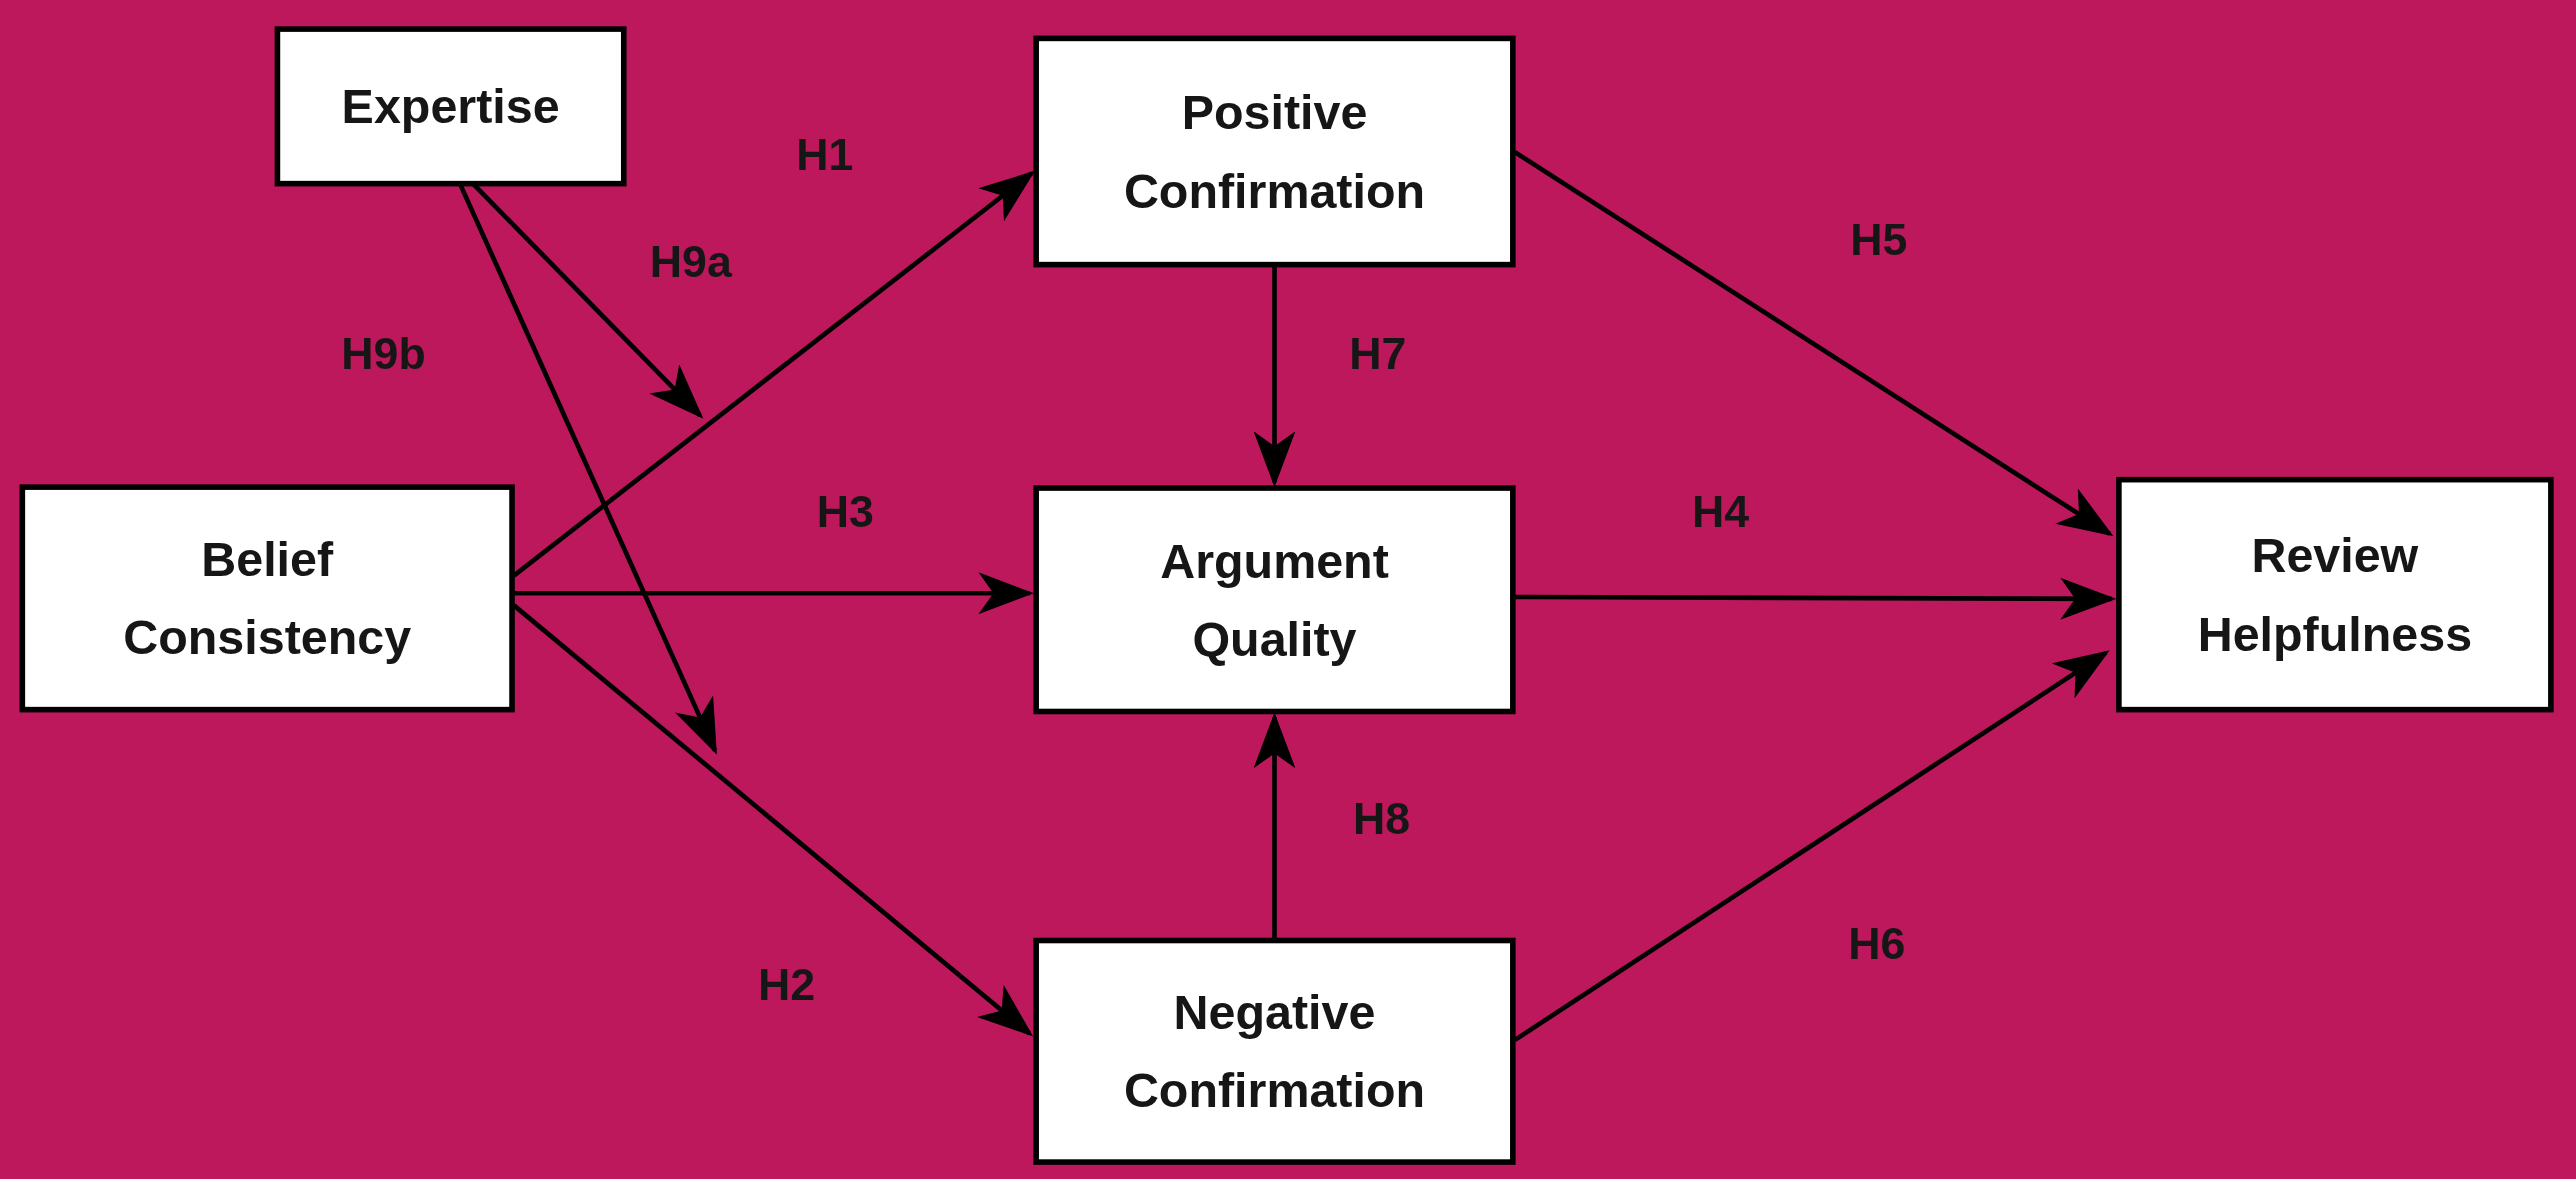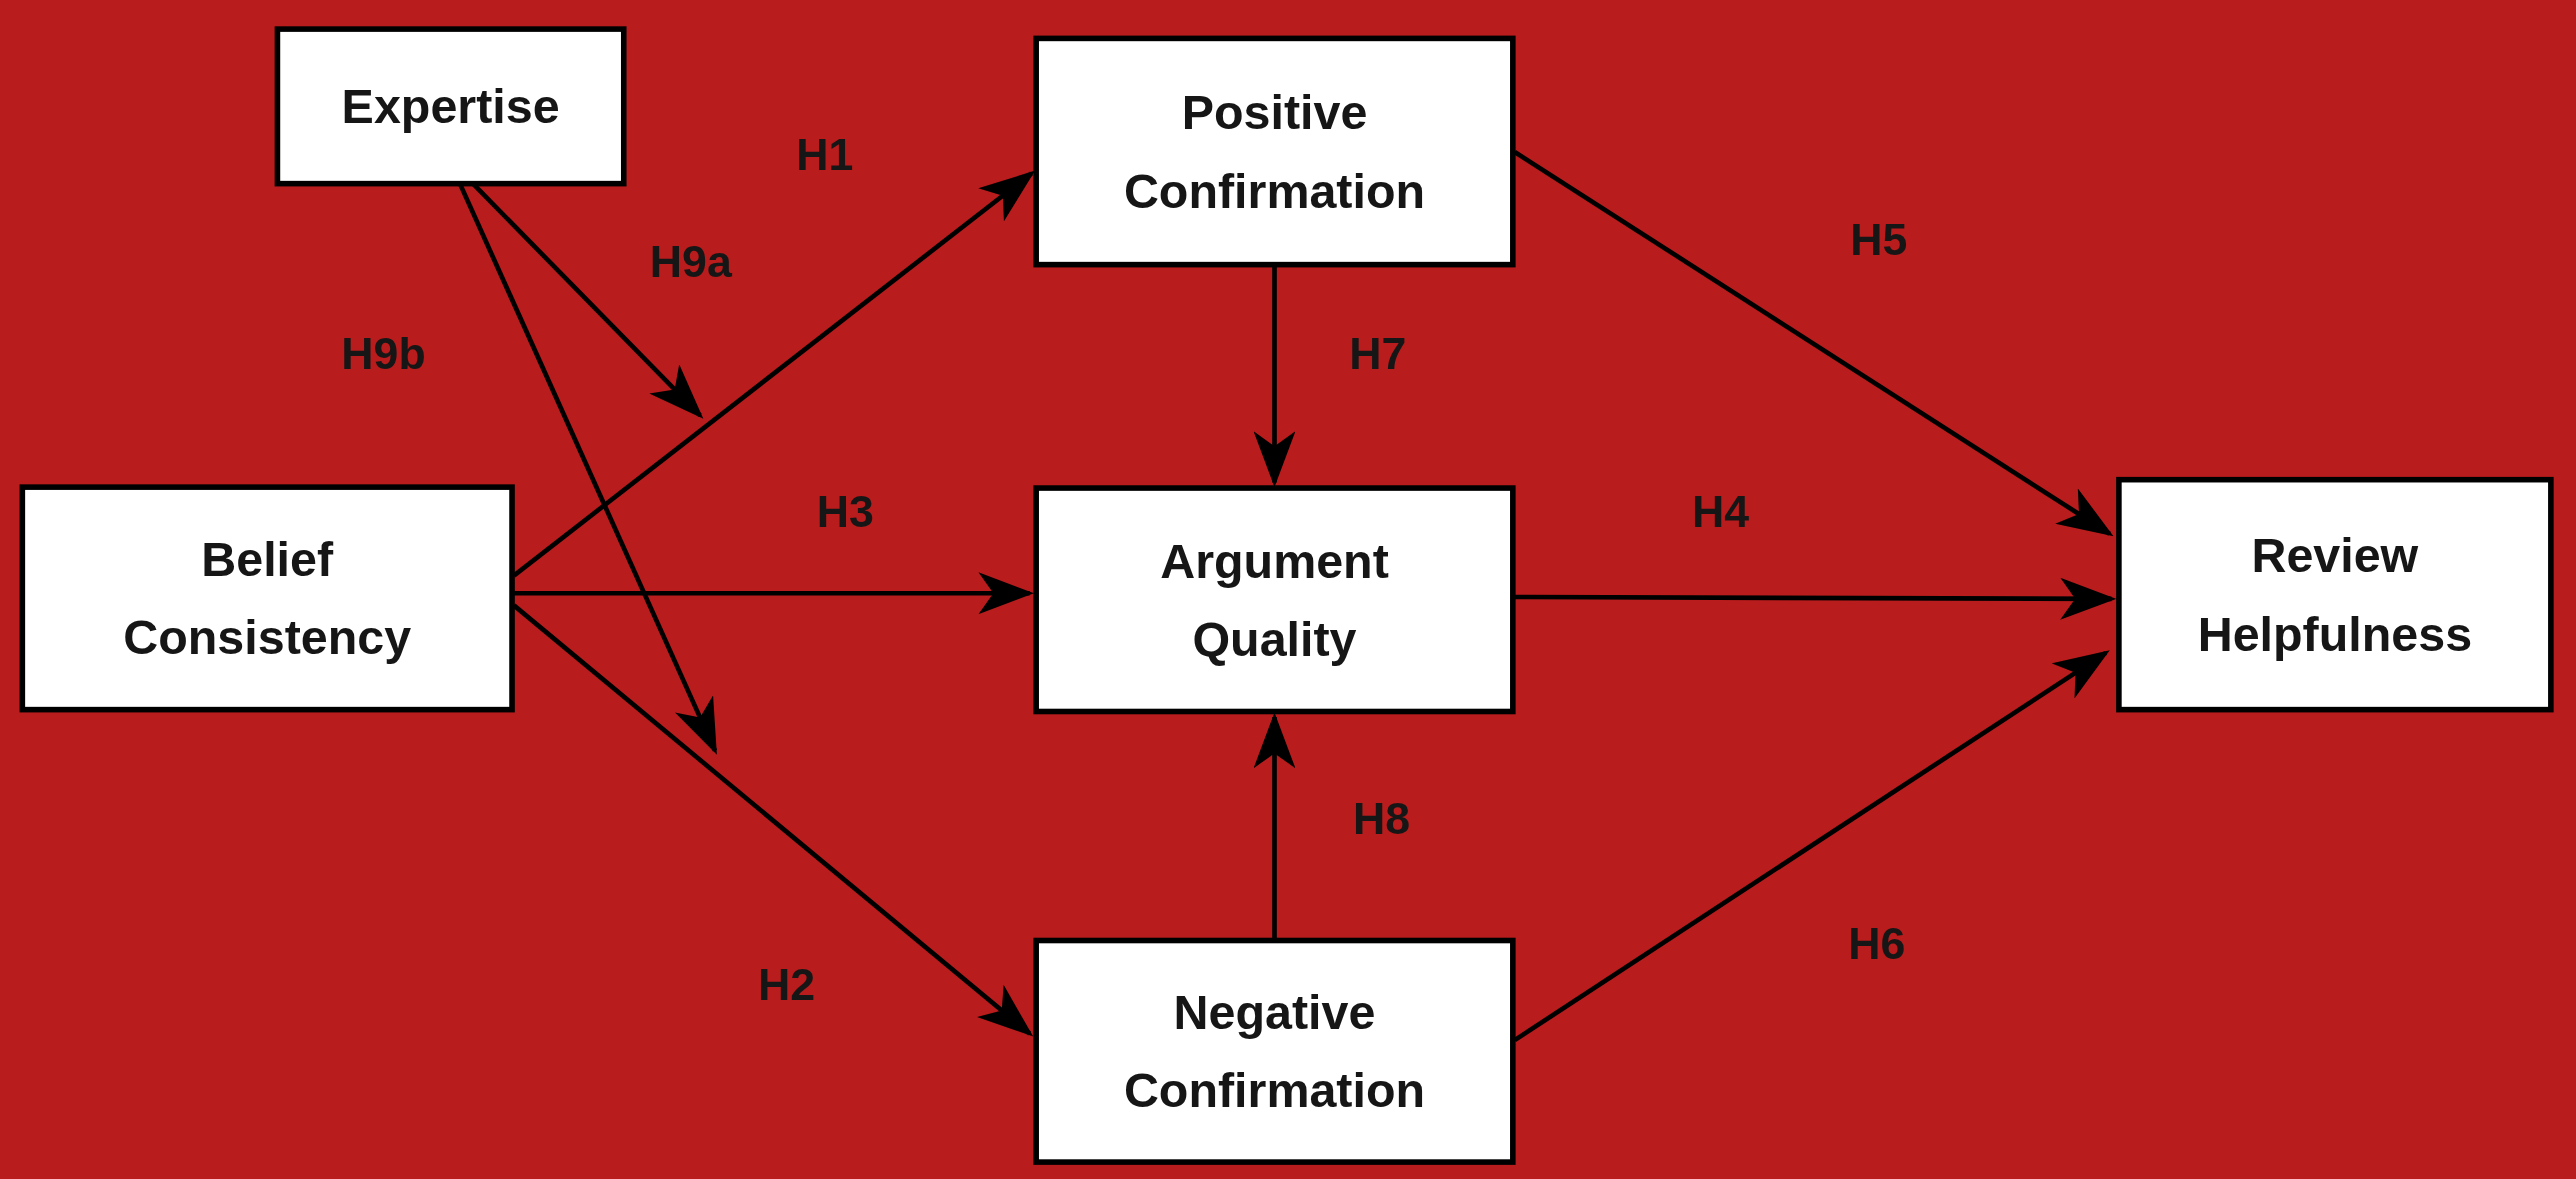--- a/index.html
+++ b/index.html
@@ -4,21 +4,21 @@
 <style>
   html, body {
     margin: 0;
     padding: 0;
     background: #ffffff;
   }
   .stage {
     position: relative;
     width: 2576px;
     height: 1180px;
-    background: #b91c1c;
+    background: #be185d;
     font-family: "Liberation Sans", sans-serif;
     overflow: hidden;
   }
   svg {
     display: block;
     width: 2576px;
     height: 1180px;
   }
   .node-rect {
     fill: #ffffff;

